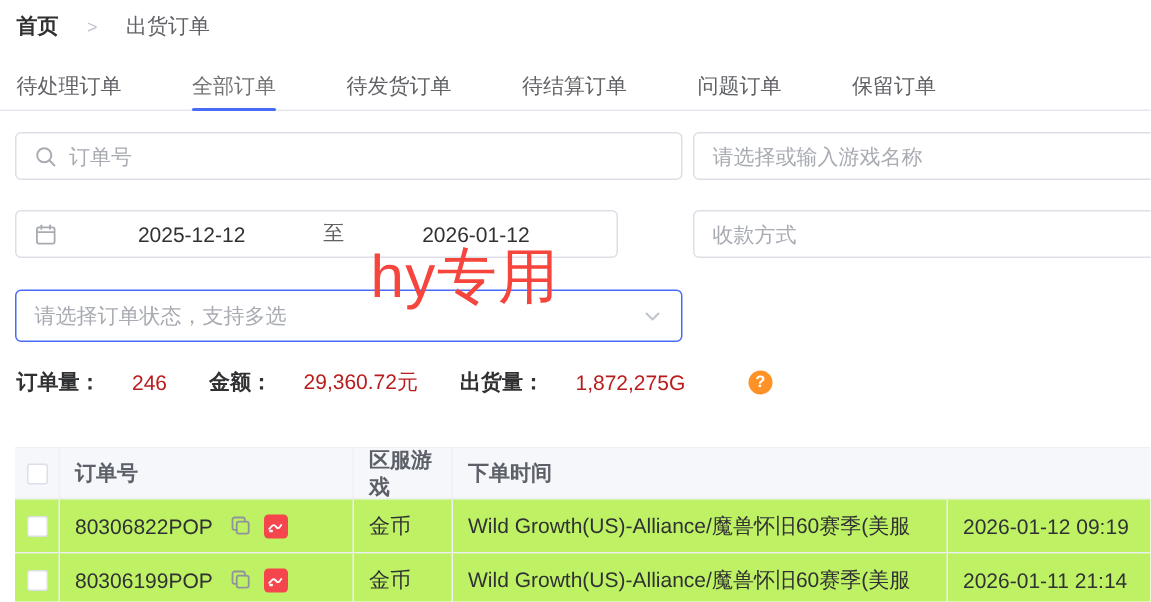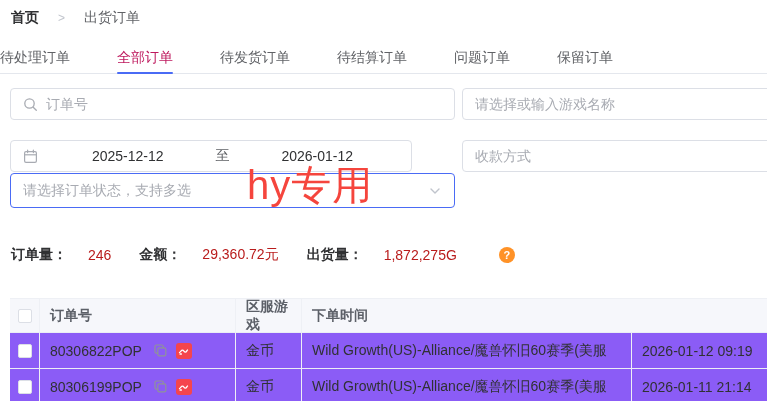--- a/index.html
+++ b/index.html
@@ -7,56 +7,56 @@
     font-family:"Liberation Sans", sans-serif; position:relative; }
 
   
   .breadcrumb { position:absolute; top:9px; left:11px; display:flex; align-items:center; gap:19px; font-size:14px; }
   .bc-home { color:#303133; font-weight:700; }
   .bc-sep  { color:#c0c4cc; font-size:12px; }
   .bc-cur  { color:#606266; }
 
   
   .tabs { position:absolute; top:43px; left:0; right:0; height:31px;
-    border-bottom:1px solid #e4e7ed; display:flex; gap:47px; }
+    border-bottom:1px solid #e4e7ed; display:flex; gap:47px; padding-left:11px; }
   .tab { position:relative; font-size:14px; color:#606266; line-height:21px; padding-top:4px; cursor:pointer; white-space:nowrap; }
-  .tab.active { color:#be185d; }
+  .tab.active { color:#737373; }
   .tab.active::after { content:""; position:absolute; left:0; right:0; bottom:-1px; height:2px; background:#4a6bf5; border-radius:1px; }
 
   
   .box { position:absolute; height:32px; border:1px solid #dcdfe6; border-radius:4px;
     background:#fff; display:flex; align-items:center; padding:0 12px; }
   .box input { border:0; outline:0; flex:1; font-size:14px; color:#303133; background:transparent; font-family:inherit; min-width:0; }
   .box input::placeholder { color:#a8abb2; }
   #order-box   { top:88px;  left:10px;  width:445px; }
   #game-box    { top:88px;  left:462px; width:330px; }
   #date-box    { top:140px; left:10px;  width:402px; }
   #payment-box { top:140px; left:462px; width:330px; }
-  #status-box  { top:173px; left:10px;  width:445px; height:35px; border-color:#4a6bf5; }
+  #status-box  { top:193px; left:10px;  width:445px; height:35px; border-color:#4a6bf5; }
   .icon-left { display:flex; align-items:center; margin-right:8px; }
   .date-val { flex:1; text-align:center; font-size:14px; color:#303133; }
   .date-sep { font-size:14px; color:#606266; padding:0 6px; }
   .select-placeholder { flex:1; font-size:14px; color:#a8abb2; }
   .chevron { display:flex; align-items:center; }
 
   
   .overlay-text { position:absolute; top:166px; left:247px; font-size:40px; line-height:38px;
     color:#f5453d; font-weight:400; z-index:5; letter-spacing:1px; }
 
   
   .stats { position:absolute; top:246px; left:11px; display:flex; align-items:center; font-size:14px; }
   .stat { display:flex; align-items:center; margin-right:28px; }
   .stat-label { color:#303133; font-weight:600; }
   .stat-value { color:#b91c1c; font-weight:400; margin-left:21px; }
   .help-icon { width:16px; height:16px; border-radius:50%; background:#ff9227; color:#fff;
     font-size:11px; font-weight:700; display:flex; align-items:center; justify-content:center; margin-left:14px; cursor:pointer; }
 
   
   .table { position:absolute; top:298px; left:10px; width:757px; border-top:1px solid #eef0f5; }
-  .tr { display:grid; grid-template-columns:30px 196px 66px 330px 1fr; border-bottom:1px solid #ebeef5; background:#8b5cf6; }
+  .tr { display:grid; grid-template-columns:30px 196px 66px 330px 1fr; border-bottom:1px solid #ebeef5; background:#bef264; }
   .tr.head { background:#f6f7fb; height:34px; }
   .tr.body-row { height:36px; }
   .td { display:flex; align-items:center; padding:0 10px; overflow:hidden; border-right:1px solid #eef0f5; }
   .td:last-child { border-right:0; }
   .td.cb { justify-content:center; padding:0; }
   .head .td { font-size:14px; color:#5c6068; font-weight:600; }
   .body-row .td { font-size:14px; color:#303133; }
   .checkbox { width:14px; height:14px; border:1px solid #dcdfe6; border-radius:2px; background:#fff; cursor:pointer; }
   .order-no { white-space:nowrap; }
   .row-icon { display:flex; align-items:center; cursor:pointer; }

